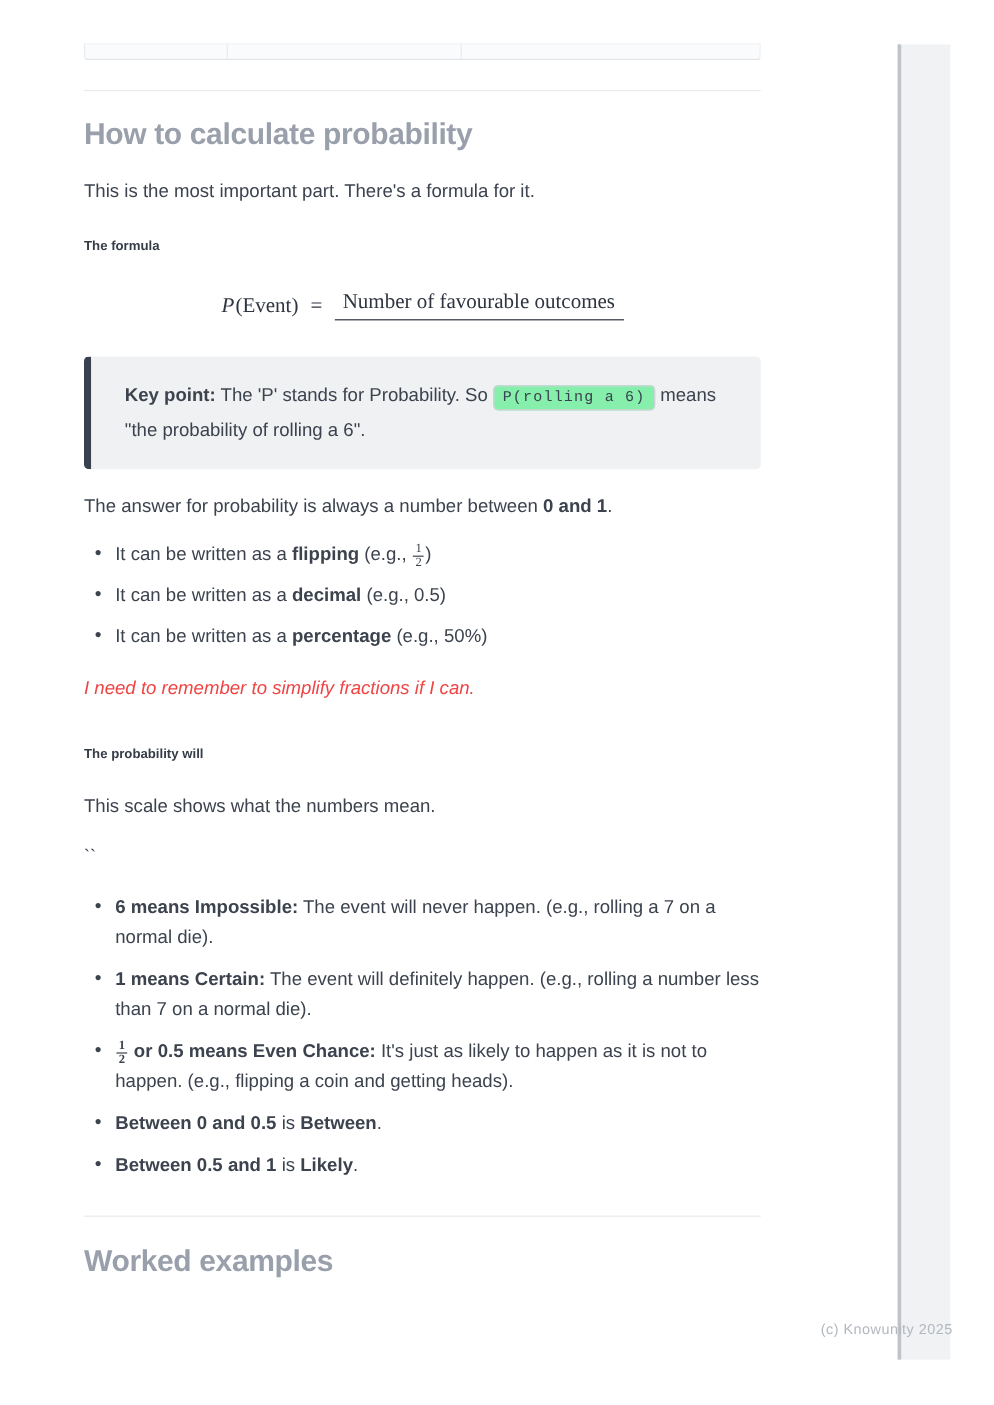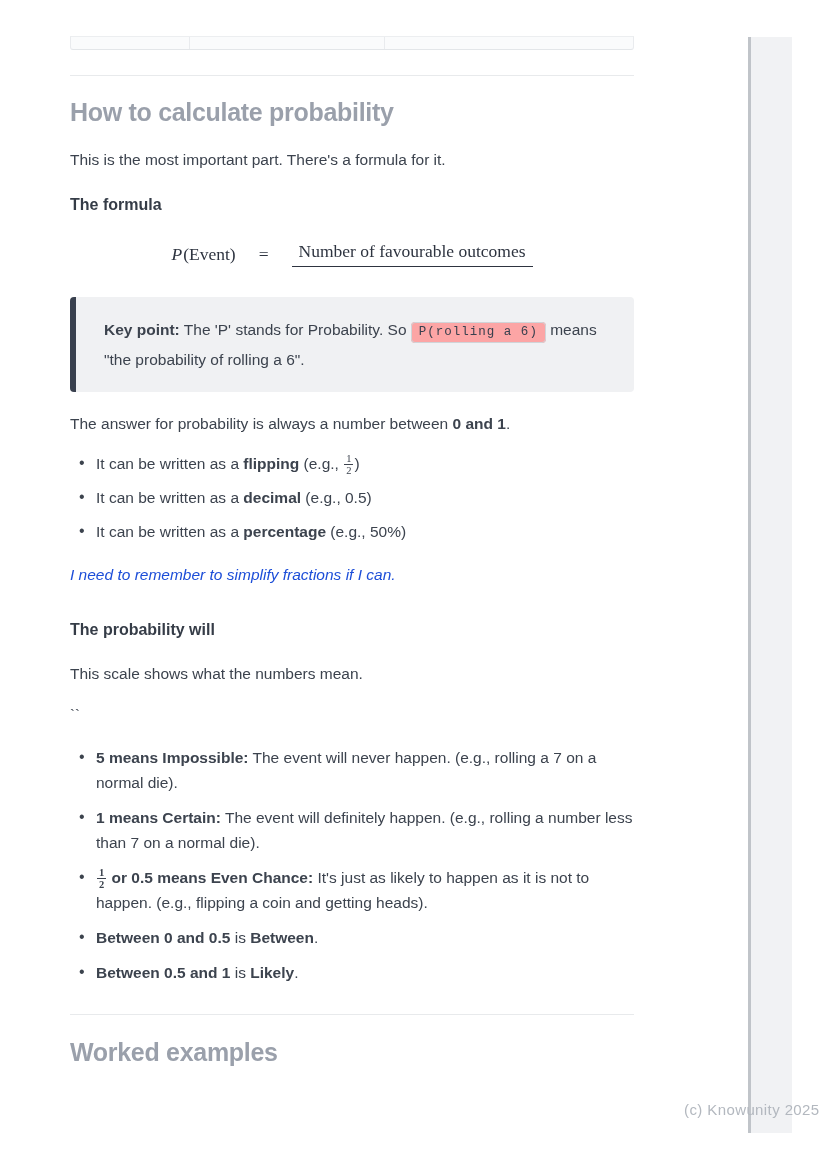--- a/index.html
+++ b/index.html
@@ -45,32 +45,32 @@
 
   h2.gray-heading {
     margin-top: 21px;
     font-size: 25px;
     line-height: 31px;
     font-weight: 700;
     letter-spacing: -0.3px;
     color: #9aa0ab;
   }
   p.body { margin-top: 20px; font-size: 15.5px; line-height: 24px; color: #3c434e; }
-  h3.subhead { margin-top: 21px; font-size: 16px; line-height: 24px; font-weight: 700; color: #353c47; }
-  p.note { margin-top: 18px; font-size: 15.5px; line-height: 24px; font-style: italic; color: #1d4ed8; }
+  h3.subhead { margin-top: 21px; font-size: 11px; line-height: 24px; font-weight: 700; color: #353c47; }
+  p.note { margin-top: 18px; font-size: 15.5px; line-height: 24px; font-style: italic; color: #ef4444; }
   p.ticks { margin-top: 17px; font-size: 15px; line-height: 24px; color: #3c434e; }
   .b { font-weight: 700; }
 
   
   .formula {
     margin-top: 24px;
     display: flex;
     justify-content: center;
     align-items: center;
-    gap: 23px;
+    gap: 10px;
     font-family: "Liberation Serif", "DejaVu Serif", serif;
     font-size: 17.5px;
     color: #2e3440;
   }
   .f-lhs .var { font-style: italic; padding-right: 1px; }
   .f-frac { display: inline-block; }
   .f-num { display: block; padding: 0 7px 4px; border-bottom: 1.5px solid #2e3440; }
   .f-den { display: block; padding-top: 4px; }
 
   
@@ -81,21 +81,21 @@
     border-radius: 4px;
     padding: 19px 24px 19px 28px;
     font-size: 15.5px;
     line-height: 27px;
     color: #3c434e;
   }
   .code-chip {
     font-family: "Liberation Mono", "DejaVu Sans Mono", monospace;
     font-size: 12.5px;
     letter-spacing: 1px;
-    background: #fca5a5;
+    background: #86efac;
     border: 1px solid #d0d4d8;
     border-radius: 4px;
     padding: 2px 7px 3px;
     color: #39404e;
     white-space: nowrap;
   }
 
   
   .answer-p { margin-top: 23px; }
 
@@ -139,21 +139,21 @@
     left: 748px; top: 37px;
     width: 44px; height: 1096px;
     background: #f1f2f4;
     border-left: 3px solid #c0c4c9;
   }
 
   
   .watermark {
     position: absolute;
     left: 684px; top: 1101px;
-    font-size: 15px;
+    font-size: 12px;
     letter-spacing: 0.4px;
     color: #b3b8bf;
     z-index: 5;
     white-space: nowrap;
   }
 </style>
 </head>
 <body>
 
 <div class="page">
@@ -198,21 +198,21 @@
 
     <p class="note">I need to remember to simplify fractions if I can.</p>
 
     <h3 class="subhead" style="margin-top:31px">The probability will</h3>
 
     <p class="body">This scale shows what the numbers mean.</p>
 
     <p class="ticks">``</p>
 
     <ul class="doc-list scale-list">
-      <li><span class="b">5 means Impossible:</span><span> The event will never happen. (e.g., rolling a 7 on a normal die).</span></li>
+      <li><span class="b">6 means Impossible:</span><span> The event will never happen. (e.g., rolling a 7 on a normal die).</span></li>
       <li><span class="b">1 means Certain:</span><span> The event will definitely happen. (e.g., rolling a number less than 7 on a normal die).</span></li>
       <li><span class="frac b"><span class="fn">1</span><span class="fd">2</span></span><span class="b"> or 0.5 means Even Chance:</span><span> It's just as likely to happen as it is not to happen. (e.g., flipping a coin and getting heads).</span></li>
       <li><span class="b">Between 0 and 0.5</span><span> is </span><span class="b">Between</span><span>.</span></li>
       <li><span class="b">Between 0.5 and 1</span><span> is </span><span class="b">Likely</span><span>.</span></li>
     </ul>
 
     <hr class="rule rule-2">
 
     <h2 class="gray-heading" style="margin-top:22px">Worked examples</h2>
 

